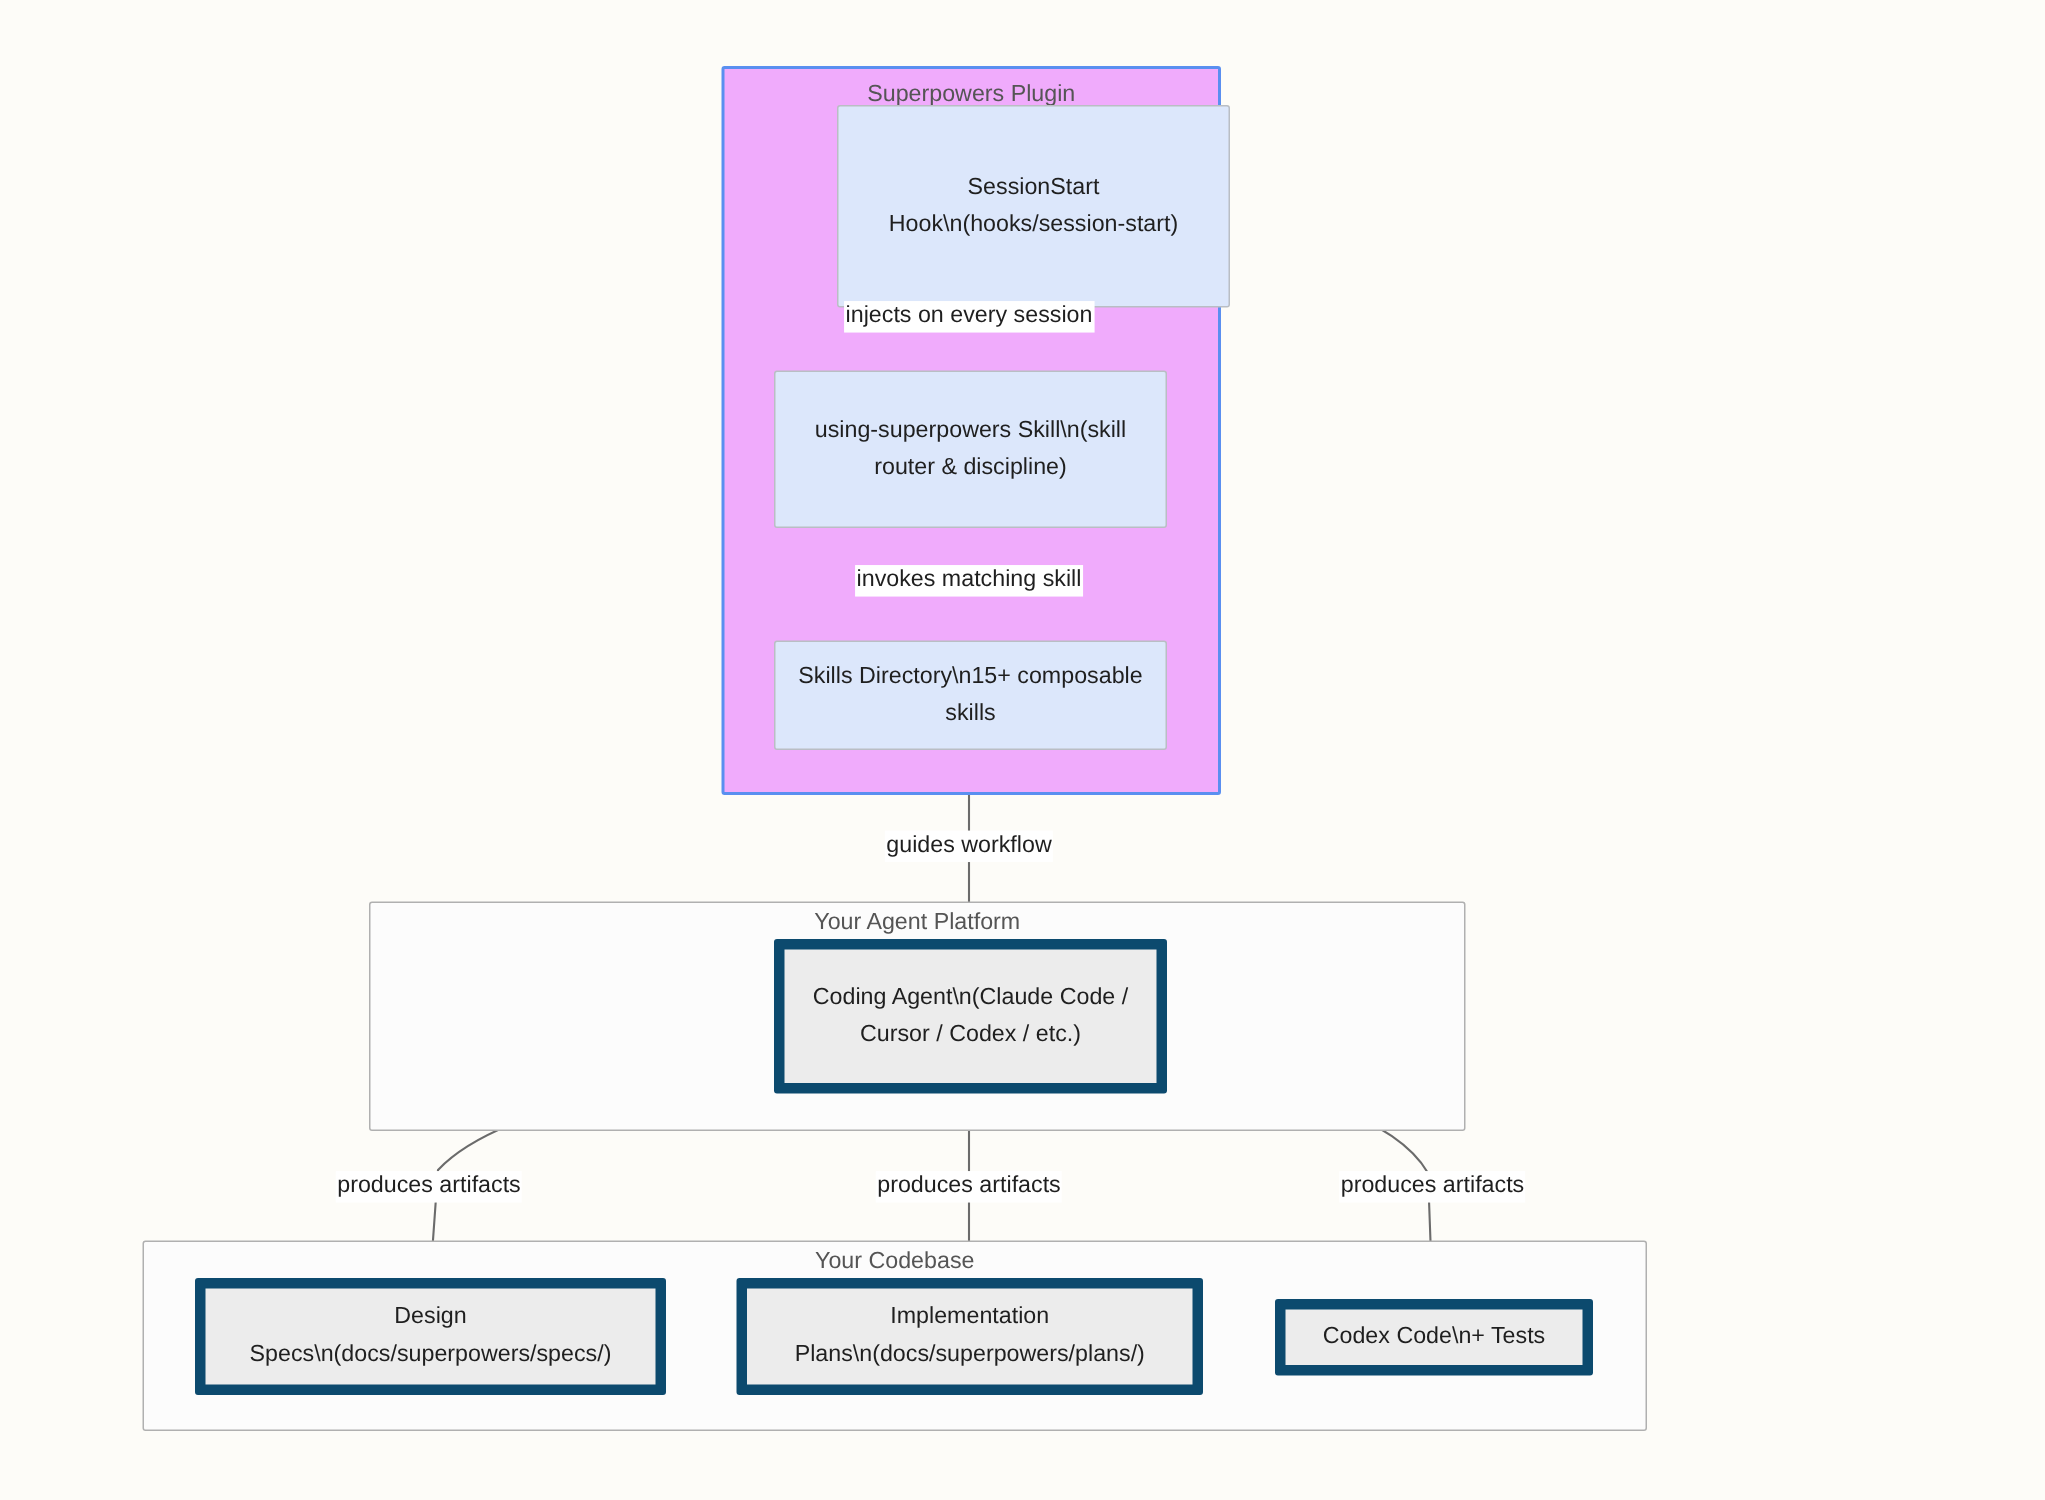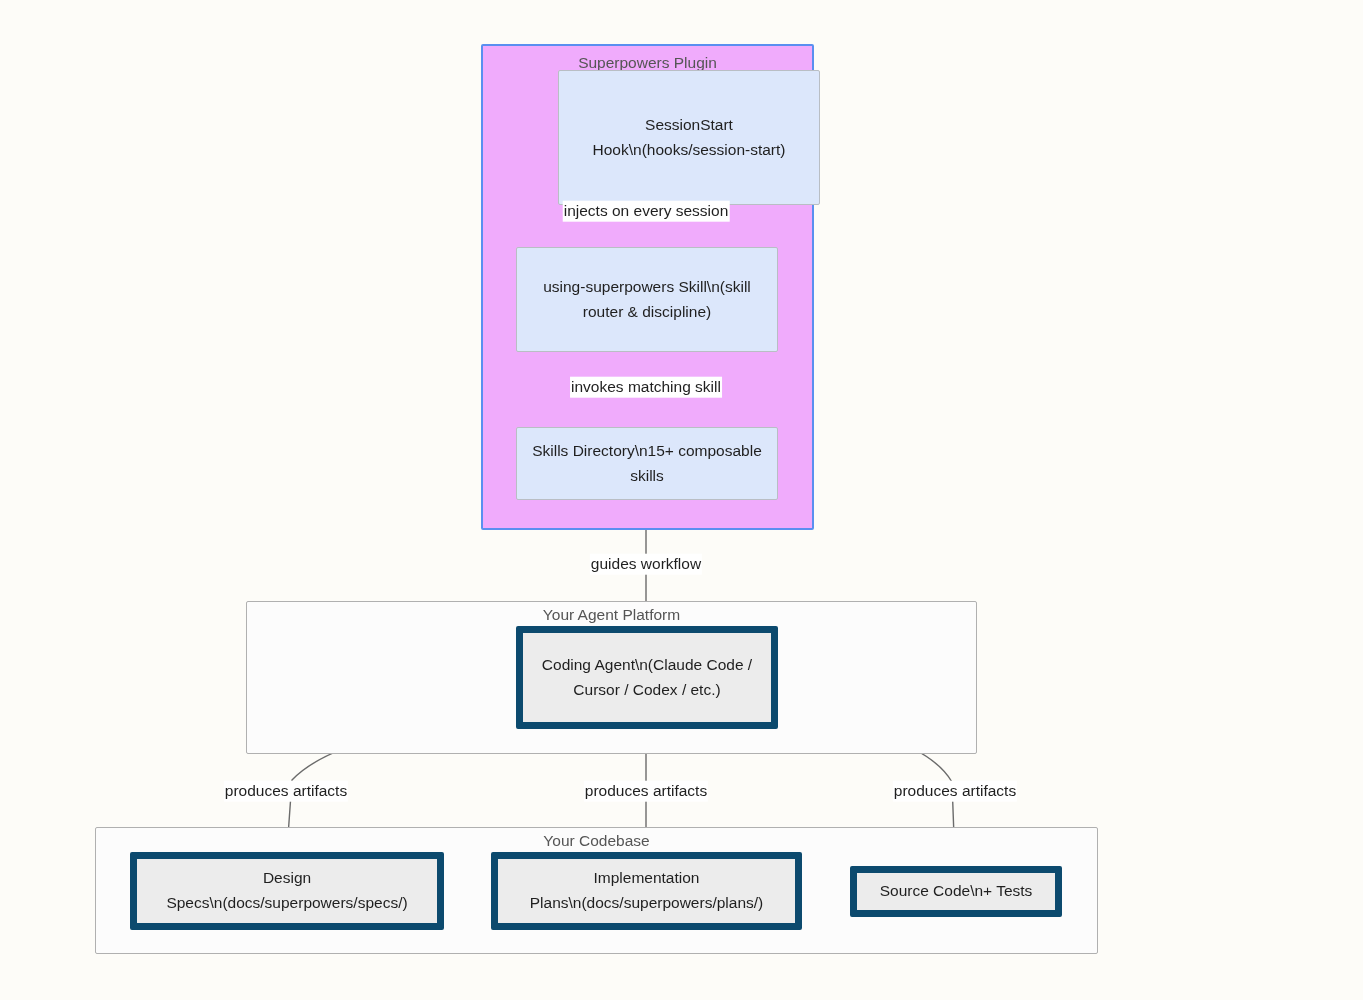--- a/index.html
+++ b/index.html
@@ -179,21 +179,21 @@
 
   <div class="node gray" id="node-design-specs">
     <span class="node-label">Design Specs\n(docs/superpowers/specs/)</span>
   </div>
 
   <div class="node gray" id="node-impl-plans">
     <span class="node-label">Implementation Plans\n(docs/superpowers/plans/)</span>
   </div>
 
   <div class="node gray" id="node-source-code">
-    <span class="node-label">Source Code\n+ Tests</span>
+    <span class="node-label">Codex Code\n+ Tests</span>
   </div>
 
   <div class="edge-label" id="lbl-injects">injects on every session</div>
   <div class="edge-label" id="lbl-invokes">invokes matching skill</div>
   <div class="edge-label" id="lbl-guides">guides workflow</div>
   <div class="edge-label" id="lbl-prod-1">produces artifacts</div>
   <div class="edge-label" id="lbl-prod-2">produces artifacts</div>
   <div class="edge-label" id="lbl-prod-3">produces artifacts</div>
 
 </div>

